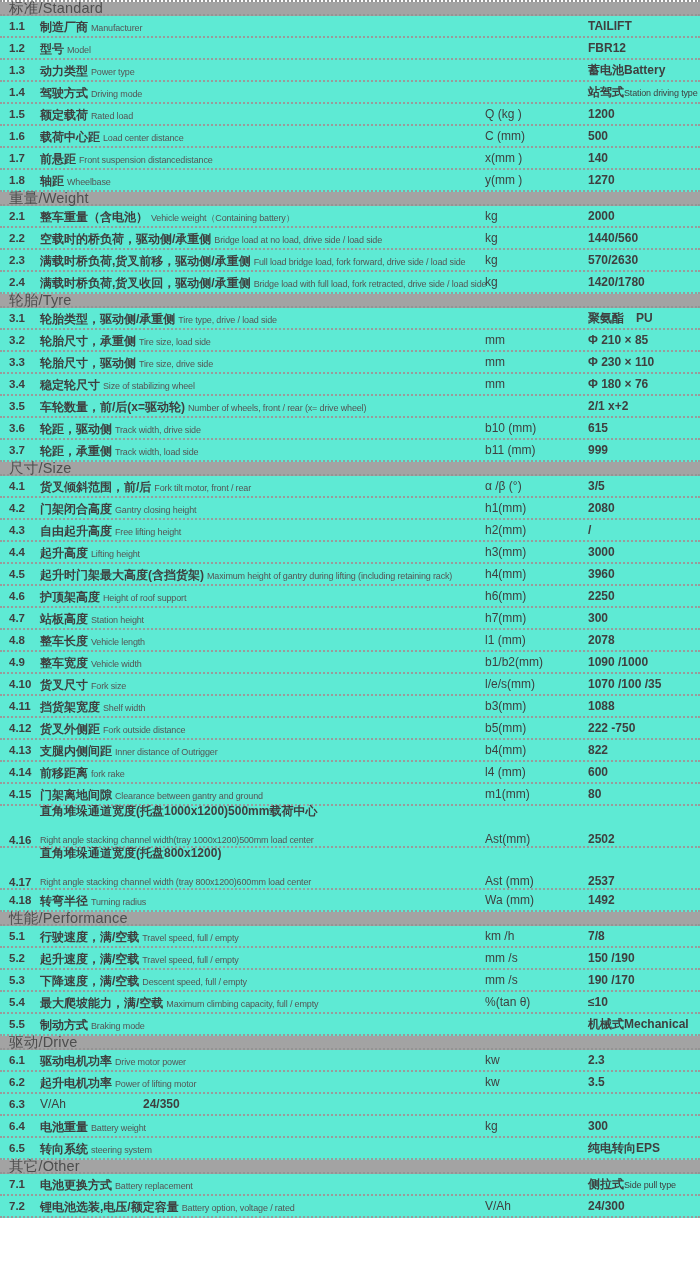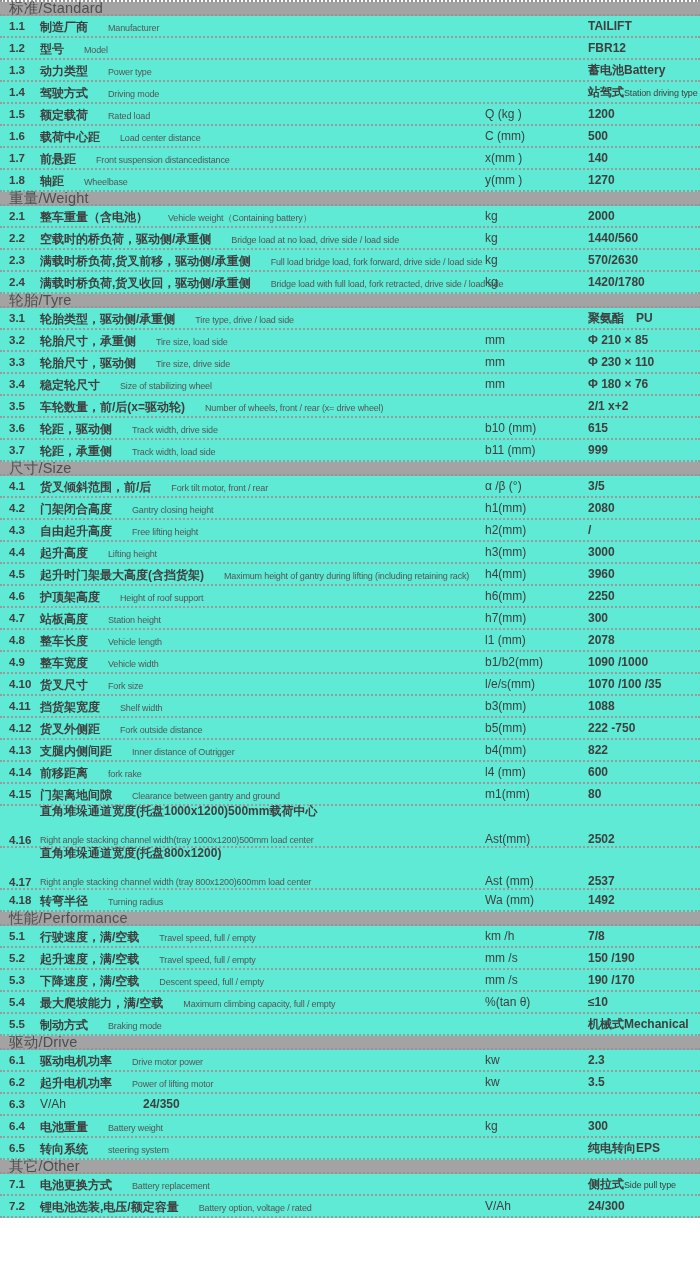--- a/index.html
+++ b/index.html
@@ -37,21 +37,21 @@
     font-size:11.5px; font-weight:600; color:#3f3f3f;
   }
   .label {
     flex:1 1 0; min-width:0;
     white-space:nowrap; overflow:visible;
     line-height:1.1;
   }
   .zh { font-size:12px; font-weight:600; color:#3f3f3f; }
   .en {
     font-size:9px; font-weight:500; color:#555;
-    margin-left:20px; letter-spacing:-.15px;
+    margin-left:3px; letter-spacing:-.15px;
   }
   .sym { width:103px; flex:none; font-size:12px; font-weight:500; color:#3f3f3f; white-space:nowrap; }
   .val { width:112px; flex:none; font-size:12px; font-weight:600; color:#3f3f3f; white-space:nowrap; }
   .vsmall { font-size:9px; font-weight:400; letter-spacing:-.15px;text-align:right; }
 </style>
 </head>
 <body>
 
 <div class="table" id="spec-table">
     <div class="sec-header">标准/Standard</div>

